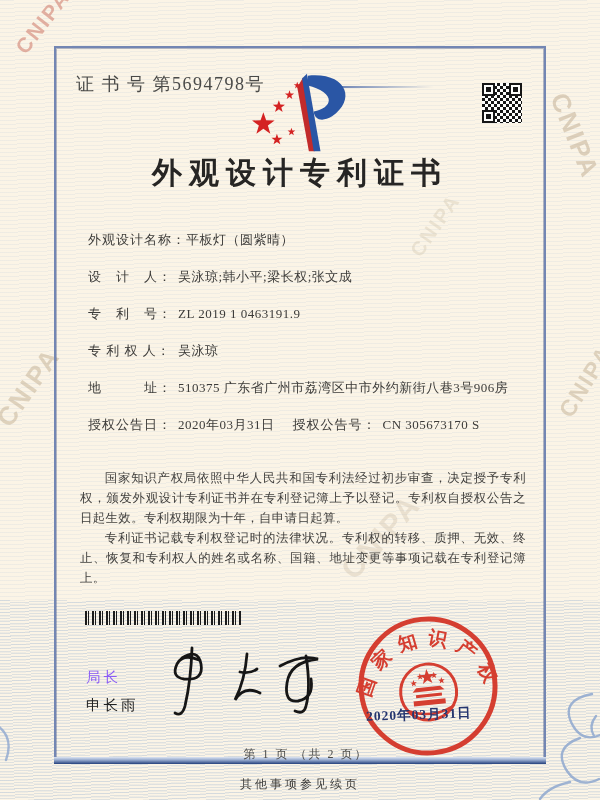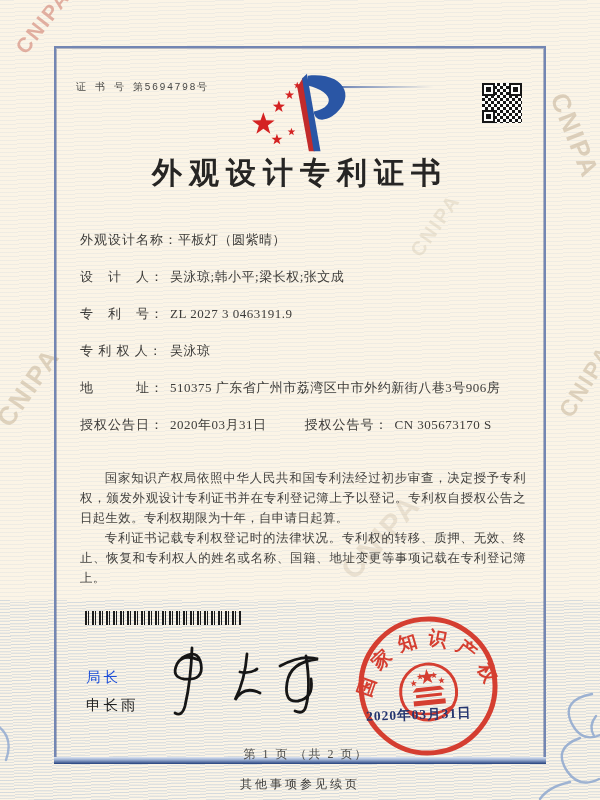--- a/index.html
+++ b/index.html
@@ -13,43 +13,43 @@
   .bbar{position:absolute;left:54px;right:54px;top:757px;height:7px;background:linear-gradient(180deg,#dde5f2 0%,#93a7cc 45%,#24407c 100%);}
   
   .wm{position:absolute;font-family:"Liberation Sans","DejaVu Sans",sans-serif;font-weight:bold;letter-spacing:2px;pointer-events:none;user-select:none;}
   .wm1{left:6px;top:10px;font-size:21px;color:rgba(205,118,102,.55);transform:rotate(-52deg);}
   .wm2{left:530px;top:120px;font-size:26px;color:rgba(188,168,138,.48);transform:rotate(68deg);}
   .wm3{left:-16px;top:372px;font-size:26px;color:rgba(188,168,138,.45);transform:rotate(-55deg);}
   .wm4{left:546px;top:368px;font-size:23px;color:rgba(188,168,138,.45);transform:rotate(-58deg);}
   .wm5{left:330px;top:520px;font-size:30px;color:rgba(200,184,158,.32);transform:rotate(-48deg);}
   .wm6{left:400px;top:214px;font-size:20px;color:rgba(200,184,158,.30);transform:rotate(-55deg);}
   
-  .certno{position:absolute;left:76px;top:80px;font-size:10px;letter-spacing:1.5px;color:#4a4a48;font-family:Liberation Mono, monospace;}
+  .certno{position:absolute;left:76px;top:72px;font-size:18px;letter-spacing:1.5px;color:#4a4a48;}
   .qr{position:absolute;left:479px;top:80px;width:40px;height:40px;background-color:#fdfdfb;padding:3px;
       background-image:conic-gradient(#161616 25%, transparent 0 50%, #161616 0 75%, transparent 0);
       background-size:6px 6px;background-origin:content-box;background-clip:content-box;}
   .qr .f{position:absolute;width:9px;height:9px;border:2px solid #161616;background:#161616;box-shadow:inset 0 0 0 2px #fdfdfb;}
   .qr .tl{left:3px;top:3px;} .qr .tr{right:3px;top:3px;} .qr .bl{left:3px;bottom:3px;}
   .logo{position:absolute;left:245px;top:66px;width:120px;height:92px;}
   .logoline{position:absolute;left:318px;top:86px;width:116px;height:2px;background:linear-gradient(90deg,#4e6cab,rgba(78,108,171,0));}
   .title{position:absolute;left:0;right:0;top:153px;text-align:center;font-size:30px;font-weight:bold;letter-spacing:7px;color:#262524;}
   
   .fields{position:absolute;left:80px;right:70px;top:229px;font-size:13px;color:#3c3b39;}
   .frow{margin-bottom:15px;line-height:22px;white-space:nowrap;}
-  .lbl{display:inline-block;min-width:90px;letter-spacing:1px;}
+  .lbl{display:inline-block;min-width:90px;letter-spacing:1px;margin-left:8px;}
   .val{letter-spacing:.5px;}
-  .grant2{margin-left:38px;}
+  .grant2{margin-left:18px;}
   
   .paras{position:absolute;left:80px;right:74px;top:468px;font-size:12.4px;line-height:1.62;color:#403f3d;text-align:justify;letter-spacing:.4px;}
   .paras p{margin:0;text-indent:2em;}
   
   .barcode{position:absolute;left:85px;top:611px;width:156px;height:14px;
     background:repeating-linear-gradient(90deg,#1c1c1c 0 2px,transparent 2px 3px,#1c1c1c 3px 4px,transparent 4px 7px,#1c1c1c 7px 9px,transparent 9px 10px,#1c1c1c 10px 11px,transparent 11px 14px);}
   
-  .comm-label{position:absolute;left:86px;top:668px;font-size:14.5px;letter-spacing:3px;color:#1d4ed8;font-family:Liberation Serif, serif;}
+  .comm-label{position:absolute;left:86px;top:668px;font-size:14.5px;letter-spacing:3px;color:#8b5cf6;font-family:Liberation Serif, serif;}
   .comm-name{position:absolute;left:86px;top:696px;font-size:14.5px;letter-spacing:3px;color:#222;}
   .sig{position:absolute;left:148px;top:642px;width:200px;height:90px;}
   .seal{position:absolute;left:354px;top:612px;width:148px;height:148px;transform:rotate(-6deg);opacity:.92;}
   .sealdate{position:absolute;left:366px;top:705px;width:160px;font-size:13.5px;font-weight:bold;color:#25356e;letter-spacing:1px;transform:rotate(-2deg);white-space:nowrap;}
   .pageno{position:absolute;left:12px;right:0;top:746px;text-align:center;font-size:12px;letter-spacing:2px;color:#4a4a48;}
   .footnote{position:absolute;left:0;right:0;top:776px;text-align:center;font-size:12px;letter-spacing:3px;color:#3c3b39;}
   .orn-br{position:absolute;left:520px;top:686px;width:82px;height:114px;}
   .orn-bl{position:absolute;left:-4px;top:724px;width:28px;height:40px;}
 </style>
 </head>
@@ -98,21 +98,21 @@
   <div class="title">外观设计专利证书</div>
 
   <div class="fields">
     <div class="frow">
       <span class="lbl">外观设计名称：</span><span class="val">平板灯（圆紫晴）</span>
     </div>
     <div class="frow">
       <span class="lbl">设　计　人：</span><span class="val">吴泳琼;韩小平;梁长权;张文成</span>
     </div>
     <div class="frow">
-      <span class="lbl">专　利　号：</span><span class="val">ZL 2027 3 0463191.9</span>
+      <span class="lbl">专　利　号：</span><span class="val">ZL 2019 1 0463191.9</span>
     </div>
     <div class="frow">
       <span class="lbl">专 利 权 人：</span><span class="val">吴泳琼</span>
     </div>
     <div class="frow">
       <span class="lbl">地　　　址：</span><span class="val">510375 广东省广州市荔湾区中市外约新街八巷3号906房</span>
     </div>
     <div class="frow">
       <span class="lbl">授权公告日：</span><span class="val">2020年03月31日</span><span class="lbl grant2">授权公告号：</span><span class="val">CN 305673170 S</span>
     </div>

